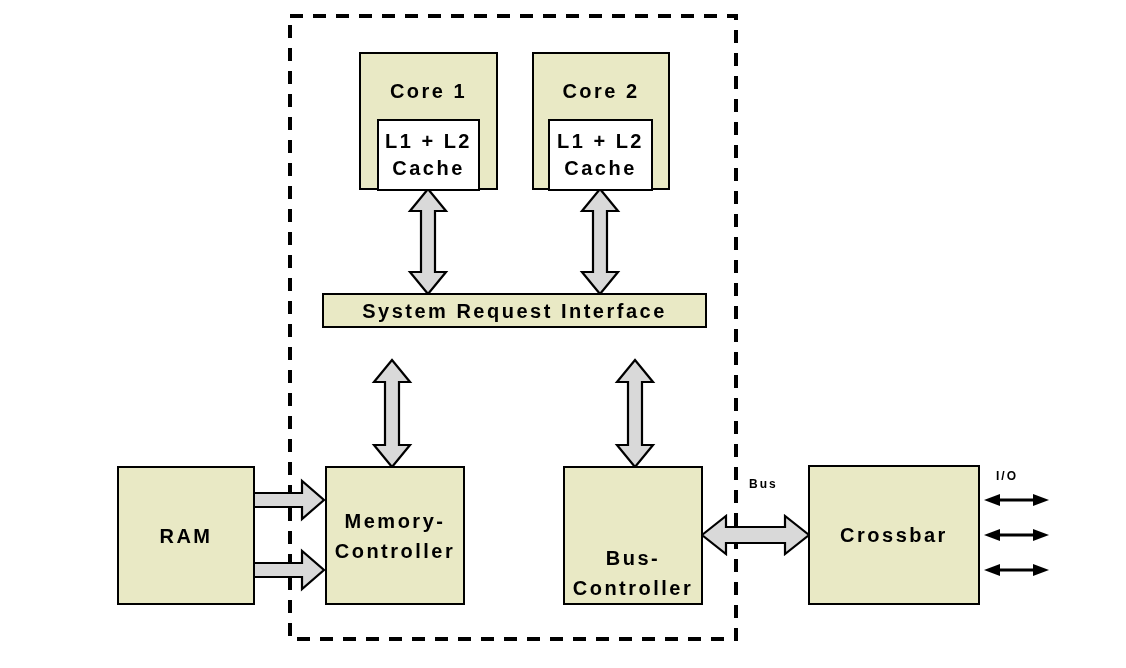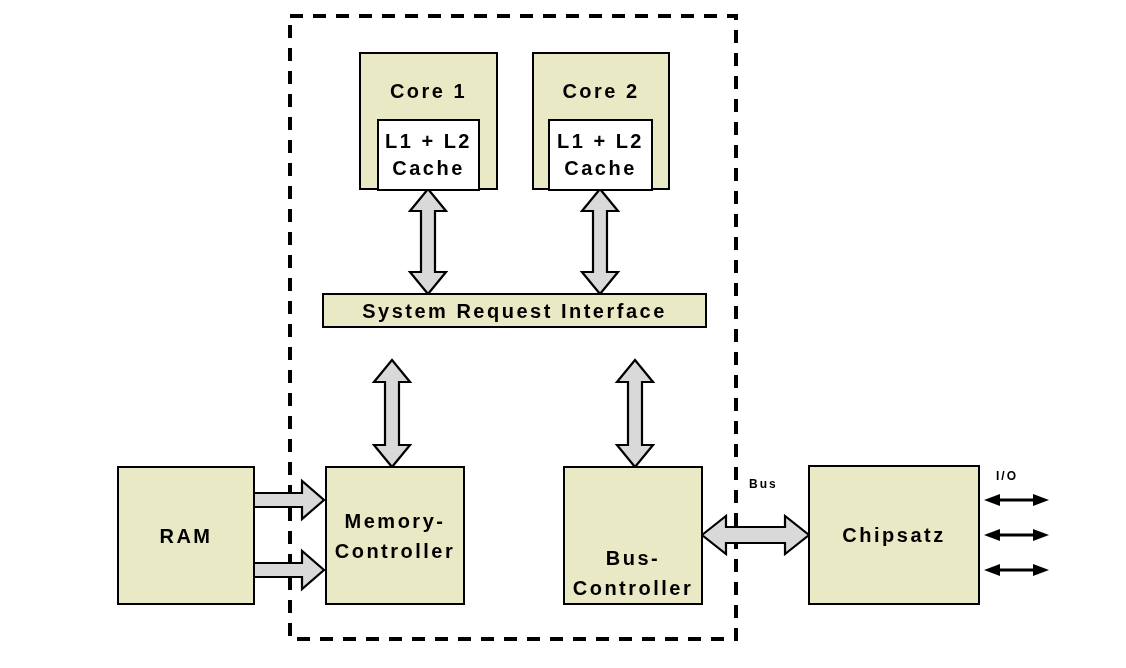--- a/index.html
+++ b/index.html
@@ -145,19 +145,19 @@
     <span>Memory-</span>
     <span>Controller</span>
   </div>
 
   <div class="box" style="left:563px; top:466px; width:140px; height:139px;justify-content:flex-end;">
     <span>Bus-</span>
     <span>Controller</span>
   </div>
 
   <div class="box" style="left:808px; top:465px; width:172px; height:140px;">
-    <span>Chipsatz</span>
+    <span>Crossbar</span>
   </div>
 
   <div class="float-label" style="left:749px; top:474px;">Bus</div>
   <div class="float-label" style="left:996px; top:466px;">I/O</div>
 
 </div>
 
 </body></html>

